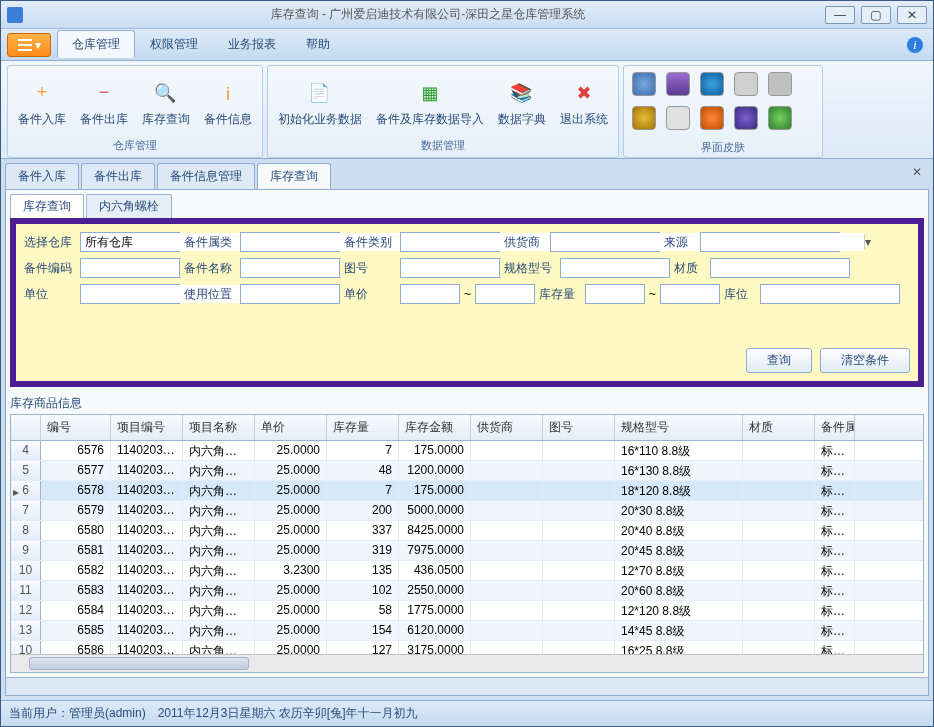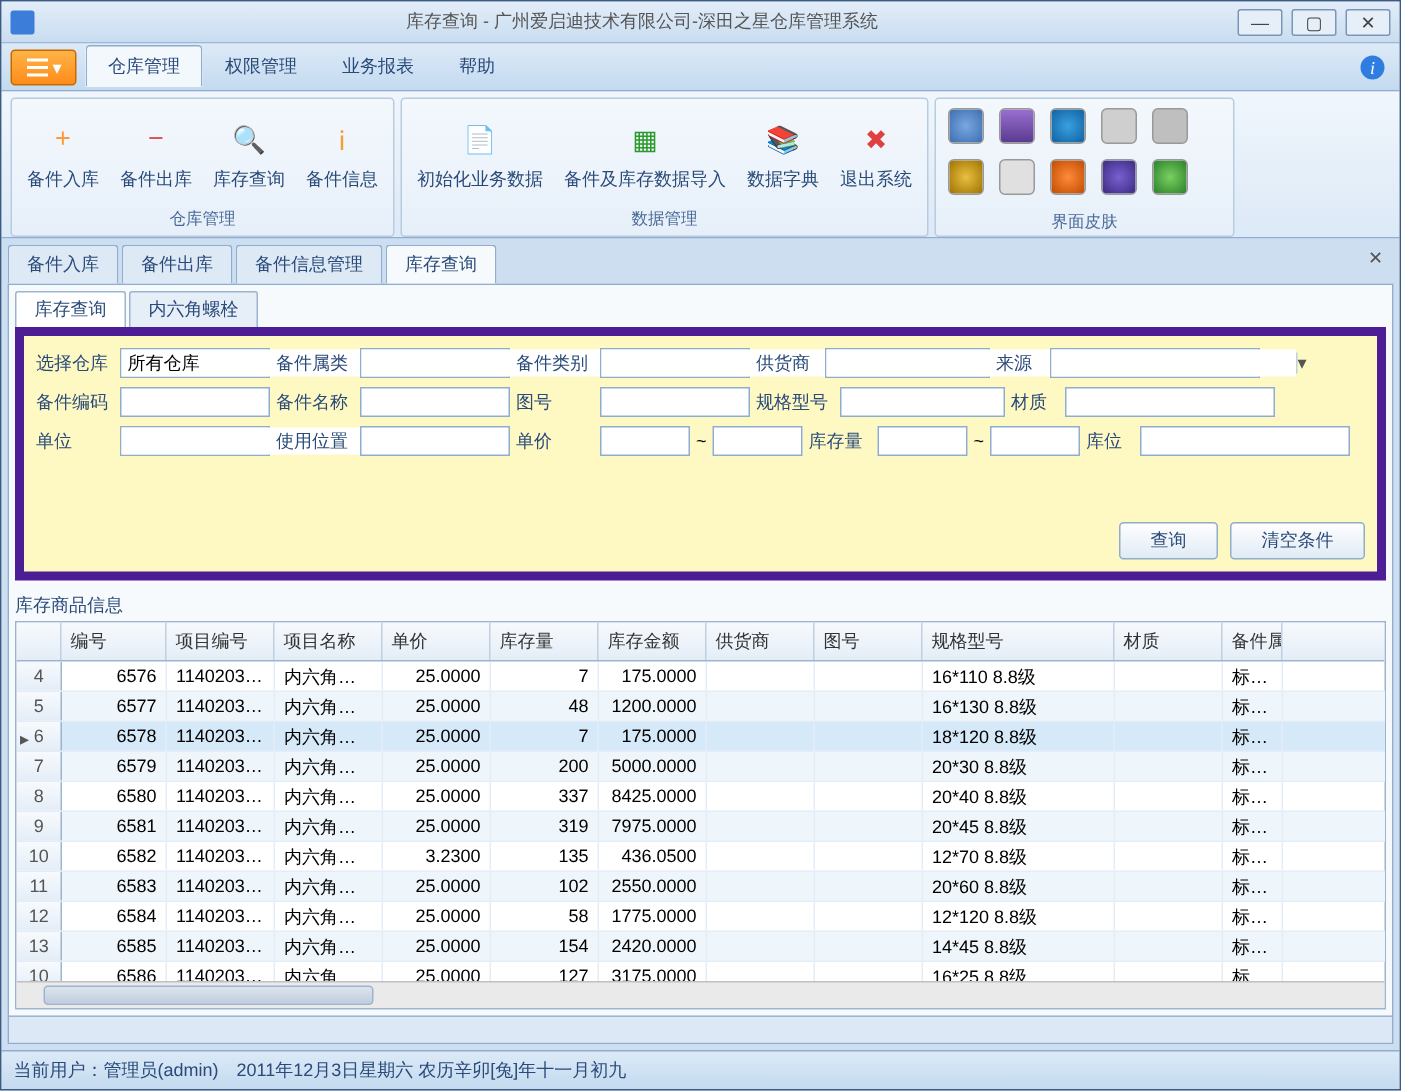--- a/index.html
+++ b/index.html
@@ -412,21 +412,21 @@
               <div class="gc c-mat"></div>
               <div class="gc c-attr">标准件</div>
             </div>
             <div class="grid-row">
               <div class="row-head">13</div>
               <div class="gc c-id num">6585</div>
               <div class="gc c-proj">11402030...</div>
               <div class="gc c-name">内六角螺栓</div>
               <div class="gc c-price num">25.0000</div>
               <div class="gc c-stock num">154</div>
-              <div class="gc c-amt num">2420.0000</div>
+              <div class="gc c-amt num">6120.0000</div>
               <div class="gc c-supp"></div>
               <div class="gc c-draw"></div>
               <div class="gc c-spec">14*45    8.8级</div>
               <div class="gc c-mat"></div>
               <div class="gc c-attr">标准件</div>
             </div>
             <div class="grid-row">
               <div class="row-head">10</div>
               <div class="gc c-id num">6586</div>
               <div class="gc c-proj">11402030...</div>

